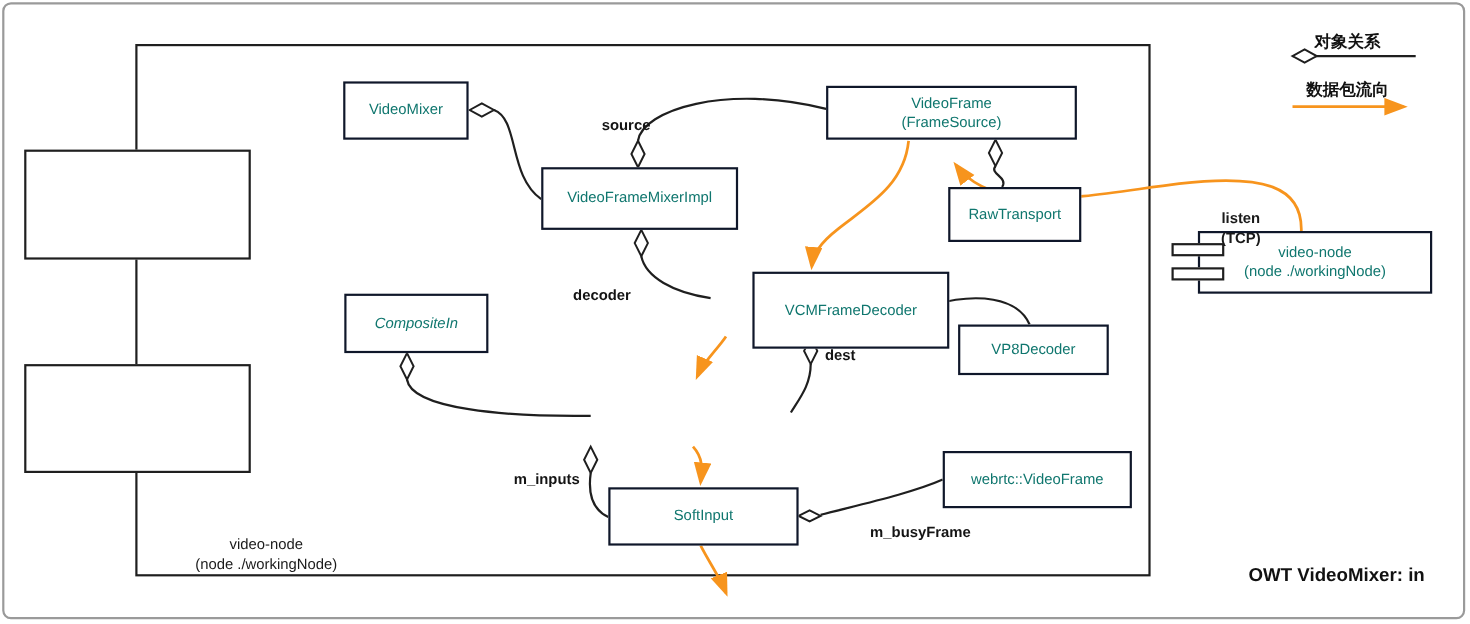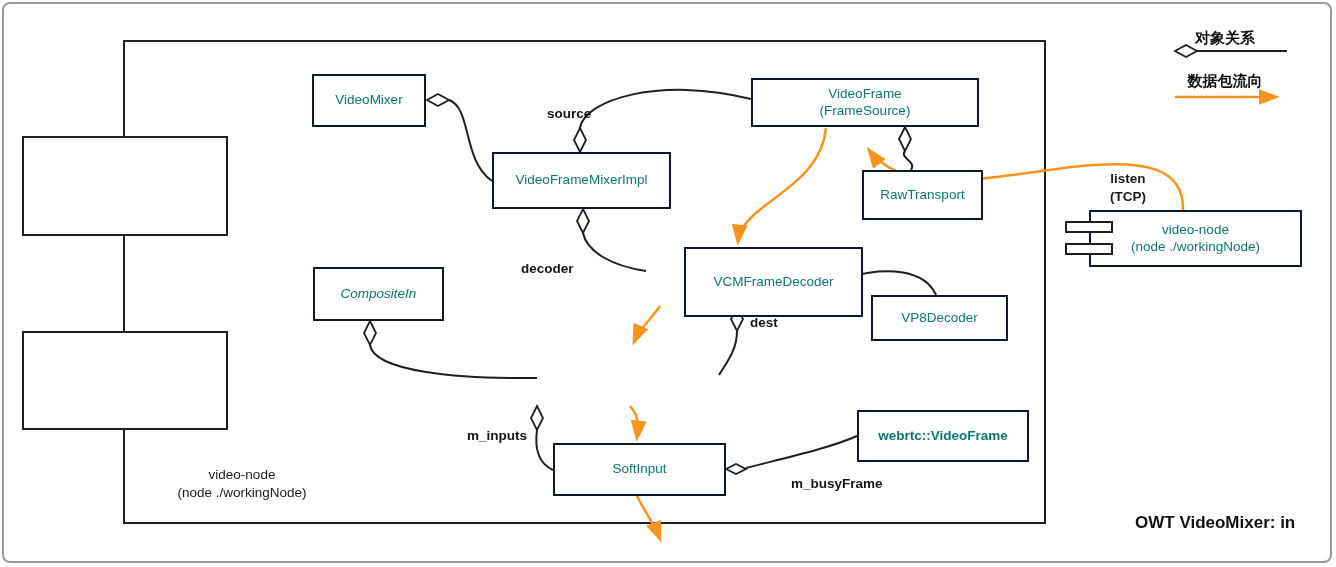--- a/index.html
+++ b/index.html
@@ -24,21 +24,21 @@
   }
   .port {
     position:absolute; z-index:4; background:#fff; border:2px solid #1f1f1f; box-sizing:border-box;
   }
   .elabel {
     position:absolute; z-index:5; font-size:13.5px; font-weight:bold; color:#141414;
     white-space:nowrap;
   }
   .freelabel {
     position:absolute; z-index:5; font-size:13.5px; color:#1a1a1a;
-    text-align:center; line-height:1.3; white-space:nowrap;
+    text-align:center; line-height:1.3; white-space:nowrap;margin-top:20px;
   }
   .title-label {
     position:absolute; z-index:5; font-size:17px; color:#111; white-space:nowrap;font-weight:bold;
   }
   .legend-text {
     position:absolute; z-index:5; font-size:15px; font-weight:600; color:#111;
     width:130px; text-align:center; white-space:nowrap;
   }
 </style>
 </head>
@@ -125,21 +125,21 @@
 
   <div class="node" style="left:313px; top:267px; width:131px; height:54px;font-style:italic;">
     <span>CompositeIn</span>
   </div>
 
 
   <div class="node" style="left:553px; top:443px; width:173px; height:53px;">
     <span>SoftInput</span>
   </div>
 
-  <div class="node" style="left:857px; top:410px; width:172px; height:52px;font-weight:bold;">
+  <div class="node" style="left:857px; top:410px; width:172px; height:52px;">
     <span>webrtc::VideoFrame</span>
   </div>
 
   <div class="node" style="left:1089px; top:210px; width:213px; height:57px;">
     <span>video-node</span>
     <span>(node ./workingNode)</span>
   </div>
   <div class="port" style="left:1065px; top:221px; width:48px; height:12px;"></div>
   <div class="port" style="left:1065px; top:243px; width:48px; height:12px;"></div>
 

